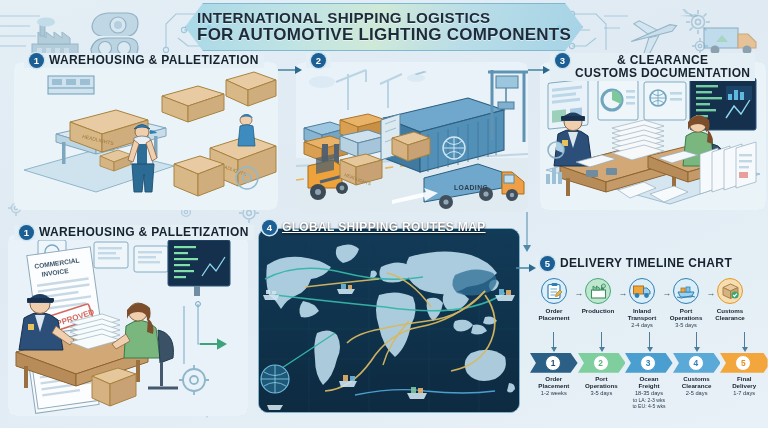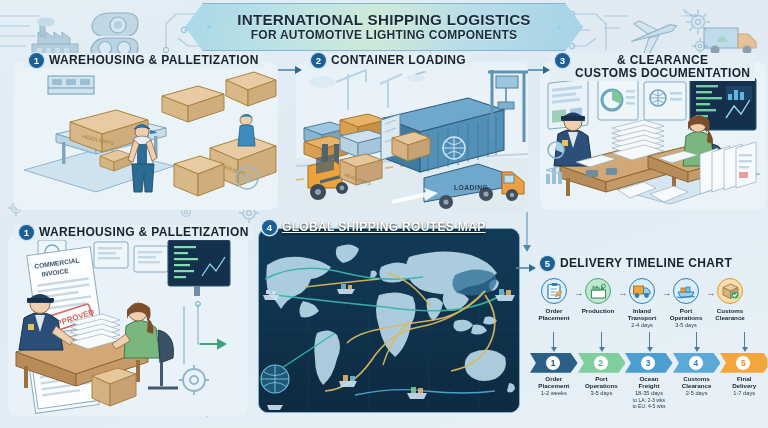--- a/index.html
+++ b/index.html
@@ -20,26 +20,26 @@
     position:absolute; left:185px; top:3px; width:398px; height:48px;
     display:flex; align-items:center; justify-content:center;
   }
   .title-hex {
     position:absolute; inset:0;
     background:linear-gradient(105deg,#a9d8e8 0%,#bfe3e4 28%,#cfe9d8 48%,#b9dde8 70%,#a5d3e6 100%);
     clip-path:polygon(4.5% 0,95.5% 0,100% 50%,95.5% 100%,4.5% 100%,0 50%);
     border:1px solid #7fb9cf;
   }
   .title-txt {
-    position:relative; text-align:center; line-height:1.08;
+    position:relative; text-align:left; line-height:1.08;
     font-weight:bold; font-size:15.2px; letter-spacing:.25px;
     color:#1d2b3a; text-transform:uppercase;
     text-shadow:0 1px 0 rgba(255,255,255,.5);
   }
-  .title-txt .l2 { font-size:12px; }
+  .title-txt .l2 { font-size:17px; }
   .dot-l,.dot-r { position:absolute; width:4px;height:4px;border-radius:50%;
     background:#8fd3e8; top:22px; }
   .dot-l{left:22px;} .dot-r{right:22px;}
 
   
   .panel { position:absolute; }
   .panel-frame {
     position:absolute; inset:0; border:1.4px solid #9fc9de;
     border-radius:9px; background:rgba(255,255,255,.14);
   }
@@ -384,21 +384,20 @@
 
 <svg class="flow-arrow" style="left:278px;top:64px;" width="26" height="12">
   <path d="M0 6 H18" stroke="#4f8aa8" stroke-width="1.6" fill="none"></path>
   <path d="M17 2 l7 4 l-7 4Z" fill="#2b6a8e"></path>
 </svg>
 
 <div class="panel" style="left:296px;top:62px;width:232px;height:150px;">
   <div class="panel-frame"></div>
   <div class="panel-head">
     <div class="badge">2</div>
-    <div class="head-txt">CONTAINER LOADING</div>
   </div>
   <div class="scene">
     <svg width="232" height="150" viewBox="0 0 232 150">
       <rect width="232" height="150" fill="#e9f2f8"></rect>
 
       <g stroke="#b9d4e4" stroke-width="2" fill="none">
         <path d="M52 48 V12 M40 20 L70 8 M70 8 V20"></path>
         <path d="M92 46 V18 M84 22 L106 12"></path>
       </g>
       <ellipse cx="26" cy="20" rx="13" ry="6" fill="#dbeaf4"></ellipse>

